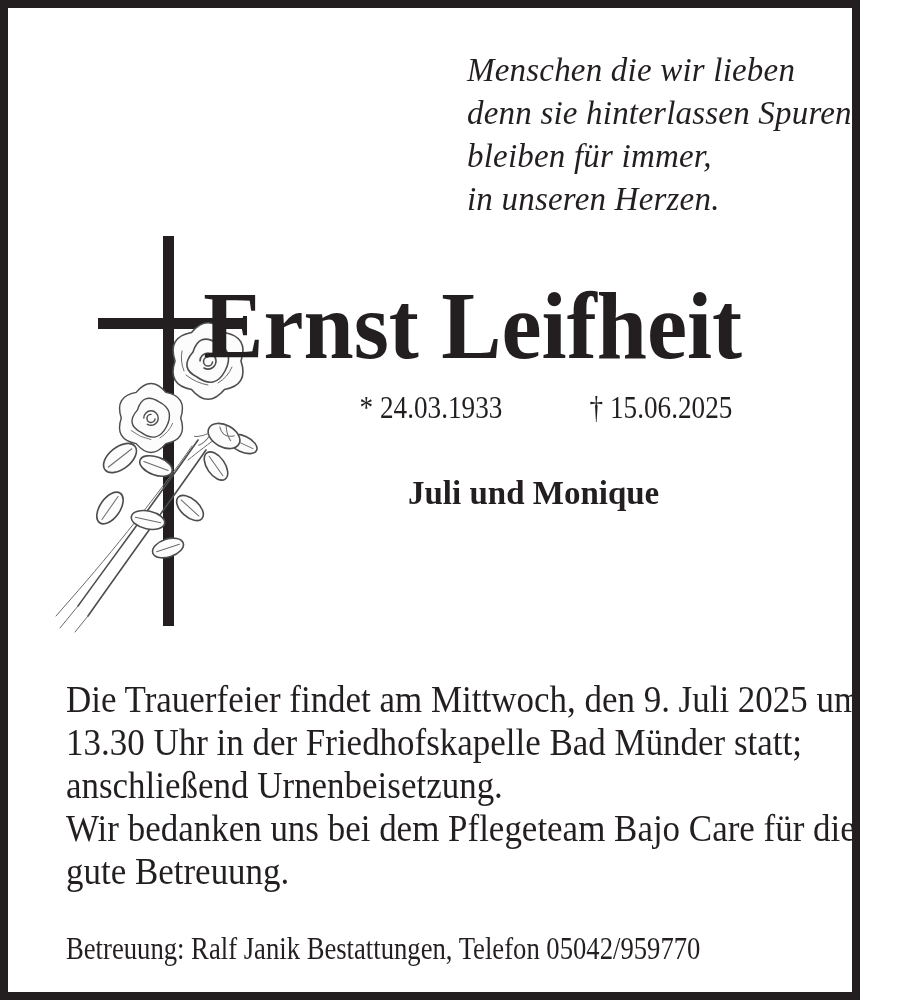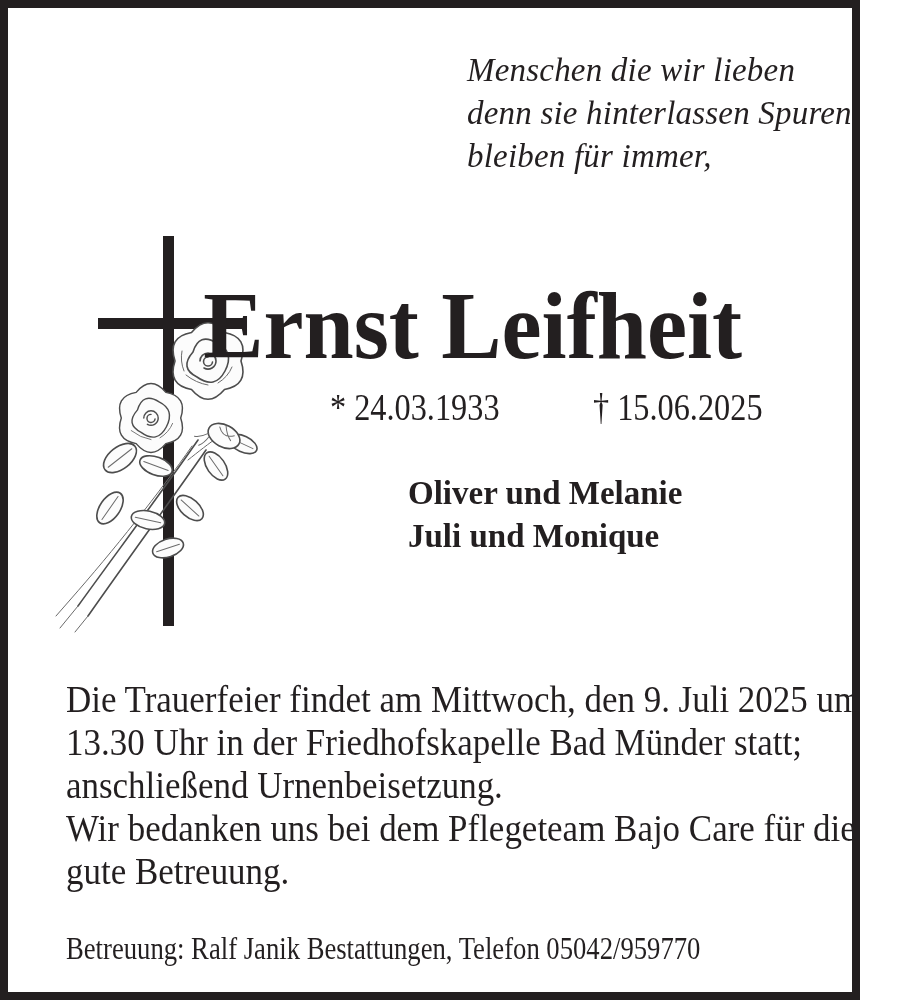--- a/index.html
+++ b/index.html
@@ -29,21 +29,21 @@
   
   .name {
     position: absolute; left: 178px; top: 270px; width: 720px;
     text-align: left; font-weight: bold;
     font-size: 96px; line-height: 1;
     white-space: nowrap;
   }
   .name .squeeze { display: inline-block; transform: scaleX(0.94); transform-origin: 50% 50%; }
   .dates {
     position: absolute; left: 178px; top: 377px; width: 720px;
-    text-align: center; font-size: 38px; line-height: 44px; white-space: nowrap;
+    text-align: center; font-size: 32px; line-height: 44px; white-space: nowrap;
   }
   .dates .squeeze { display: inline-block; transform: scaleX(0.85); transform-origin: 50% 50%; }
   .dates .death { margin-left: 54px; }
 
   
   .family {
     position: absolute; left: 400px; top: 464px;
     font-size: 33px; line-height: 43px; white-space: nowrap;
   }
   .family .fam-name { font-weight: bold; }
@@ -71,20 +71,21 @@
 </style>
 </head>
 <body>
 
 <div class="notice">
 
   <div class="poem">
     <div>Menschen die wir lieben</div>
     <div>denn sie hinterlassen Spuren</div>
     <div>bleiben für immer,</div>
+    <div>in unseren Herzen.</div>
   </div>
 
   <svg class="art" width="260" height="440" viewBox="0 0 260 440" aria-hidden="true">
 
     <g>
       <rect x="115" y="28" width="11" height="390" fill="#231f20"></rect>
       <rect x="50" y="110" width="146" height="11" fill="#231f20"></rect>
     </g>
 
     <g>
@@ -156,21 +157,20 @@
   <div class="name">
     <span class="squeeze">Ernst Leifheit</span>
   </div>
 
   <div class="dates">
     <span class="squeeze">* 24.03.1933</span>
     <span class="squeeze death">† 15.06.2025</span>
   </div>
 
   <div class="family">
-    <div class="fam-name">Oliver und Melanie</div>
     <div class="fam-name">Juli und Monique</div>
   </div>
 
   <div class="announce">
     <div>Die Trauerfeier findet am Mittwoch, den 9. Juli 2025 um</div>
     <div>13.30 Uhr in der Friedhofskapelle Bad Münder statt;</div>
     <div>anschließend Urnenbeisetzung.</div>
     <div>Wir bedanken uns bei dem Pflegeteam Bajo Care für die</div>
     <div>gute Betreuung.</div>
   </div>

